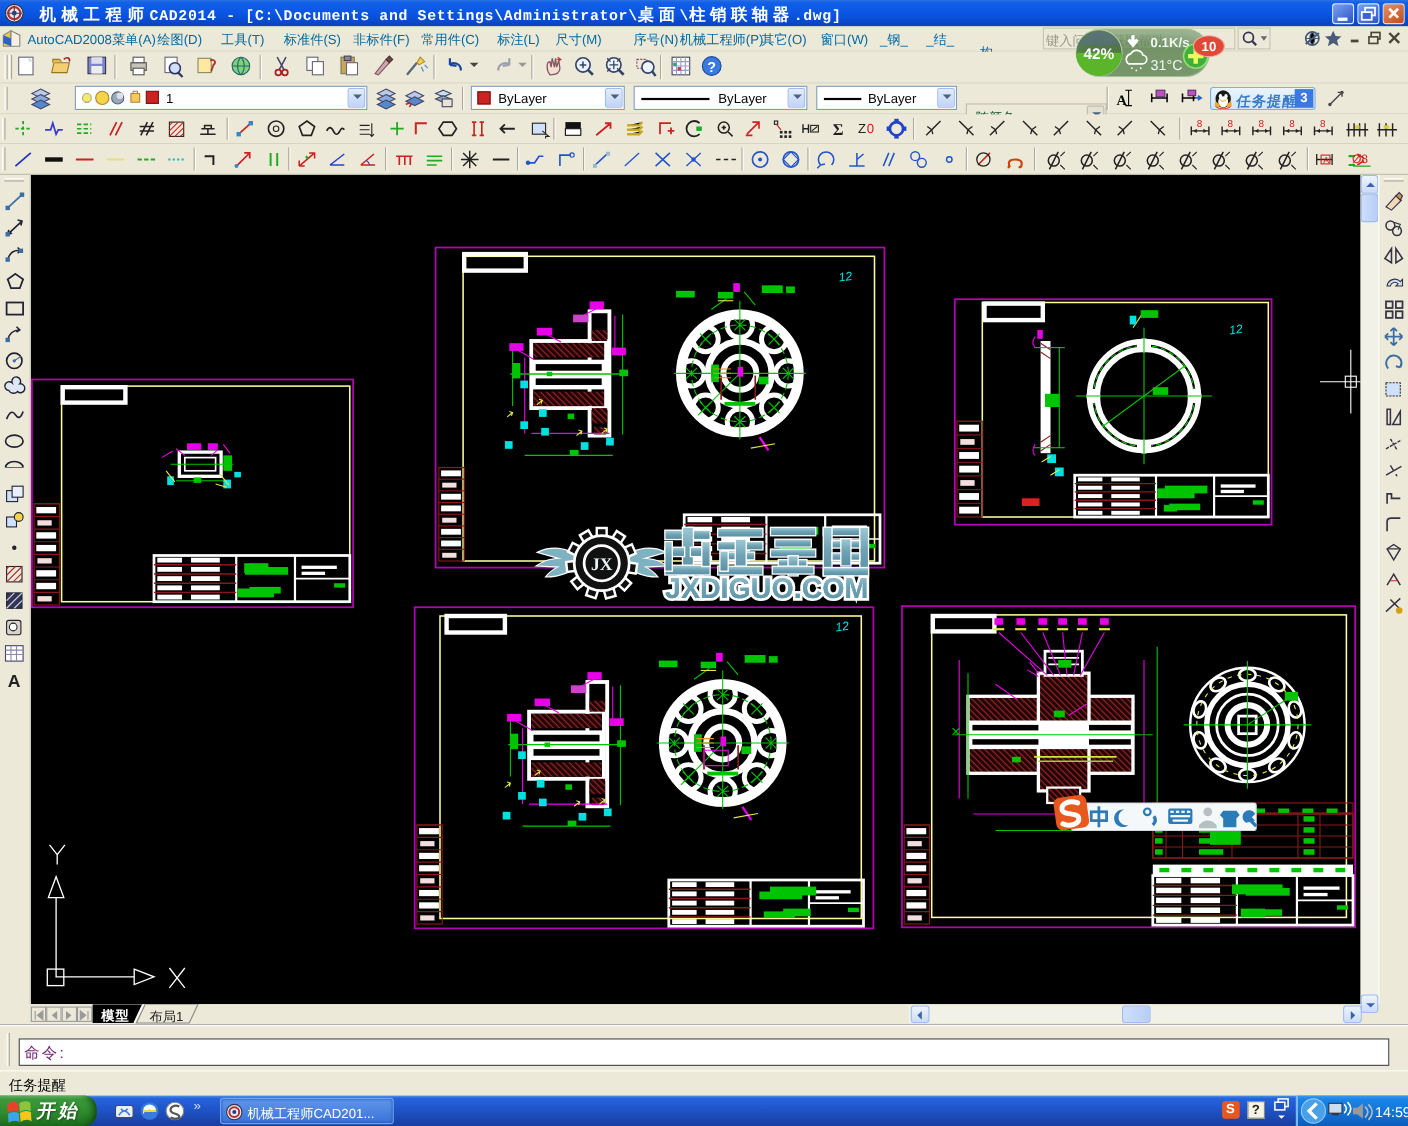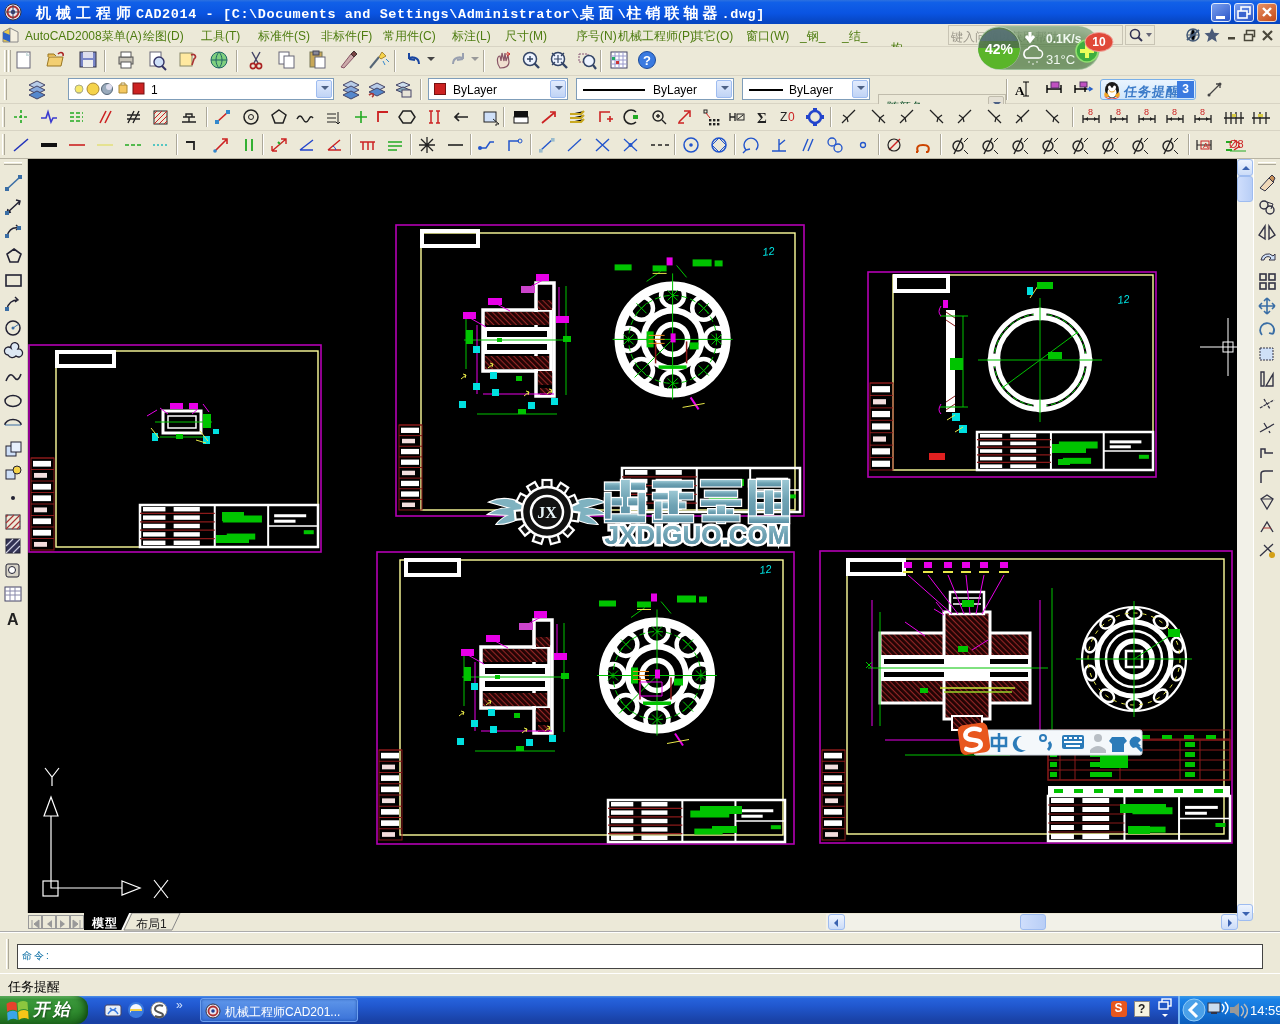--- a/index.html
+++ b/index.html
@@ -5,21 +5,21 @@
  font-family:"Liberation Sans",sans-serif}
 .abs{position:absolute}
 .beige{background:#ece9d8}
 .icon{position:absolute;top:2px;width:24px;height:24px}
 .sep{position:absolute;width:2px;border-left:1px solid #aca899;border-right:1px solid #fff}
 .grip{position:absolute;width:3px;border-left:1px solid #fff;border-right:1px solid #aca899}
 .combo{position:absolute;background:#fff;border:1px solid #7f9db9;font-size:12px;color:#000}
 .combo .arr{position:absolute;right:1px;top:1px;bottom:1px;width:16px;
  background:linear-gradient(#e3ecfd,#c0d4f5);border:1px solid #9ebcf0;border-radius:2px}
 .combo .arr:after{content:"";position:absolute;left:4px;top:5px;border:4px solid transparent;border-top-color:#4d6185}
-.menuitem{display:inline-block;font-size:12px;color:#4d7c0f}
+.menuitem{display:inline-block;font-size:12px;color:#0369a1}
 </style></head><body>
 
 <div class="abs" style="left:0;top:0;width:1280px;height:24px;
  background:linear-gradient(180deg,#2c71e0 0%,#1160e8 10%,#0a54e2 55%,#0747c4 90%,#0646c0 100%)">
  <div class="abs" style="left:4px;top:3px;width:18px;height:18px">
   <svg width="18" height="18">
         <circle cx="9" cy="9" r="8" fill="#e8e8f0" stroke="#334" stroke-width="1"></circle>
   <circle cx="9" cy="9" r="5.5" fill="none" stroke="#b03030" stroke-width="2"></circle>
   <circle cx="9" cy="9" r="2.2" fill="#223a8f"></circle>
   <path d="M2 9h14M9 2v14" stroke="#445" stroke-width="1"></path>
@@ -1499,21 +1499,21 @@
     <div style="position:absolute;left:6px;top:4px;border:4px solid transparent;border-left-color:#3a62b0;border-right-width:0"></div>
       </div>
  </div>
 </div>
 <div class="abs" style="left:1237px;top:904px;width:16px;height:17px;border-radius:3px;background:linear-gradient(#eef4fe,#cbdcf8);border:1px solid #9ebcf0">
     <div style="position:absolute;left:4px;top:7px;border:4px solid transparent;border-top-color:#3a62b0;border-bottom-width:0"></div>
   </div>
 <div class="abs" style="left:0;top:931px;width:1280px;height:42px;background:#ece9d8;border-top:2px groove #fff">
  <div class="grip" style="left:6px;top:6px;height:30px"></div>
  <div class="abs" style="left:17px;top:11px;width:1246px;height:25px;background:#fff;border:1.5px solid #444">
-  <span style="position:absolute;left:4px;top:4px;font-size:10px;color:#0369a1;letter-spacing:2px">命令:</span>
+  <span style="position:absolute;left:4px;top:4px;font-size:14px;color:#701a75;letter-spacing:2px">命令:</span>
  </div>
 </div>
 <div class="abs" style="left:0;top:973px;width:1280px;height:23px;background:#ece9d8;border-top:1px solid #fff">
  <span style="position:absolute;left:8px;top:4px;font-size:13px;color:#000">任务提醒</span>
 </div>
 <div class="abs" style="left:0;top:996px;width:1280px;height:28px;background:linear-gradient(180deg,#4f91e6 0%,#2663dc 9%,#2158cf 35%,#1941a5 90%,#1941a5 100%)">
  <div class="abs" style="left:0;top:0;width:88px;height:28px;border-radius:0 12px 12px 0;background:linear-gradient(180deg,#6cbf6c 0%,#3c9a3c 12%,#2f8b2f 55%,#1e6b1e 100%);box-shadow:inset -6px 0 8px -4px #0a3a0a">
   <svg width="26" height="24" style="position:absolute;left:5px;top:2px">
    <g transform="rotate(-4 12 12)">
           <path d="M2 5 q5 -3 10 0 v8 q-5 -3 -10 0z" fill="#e8422c"></path>

